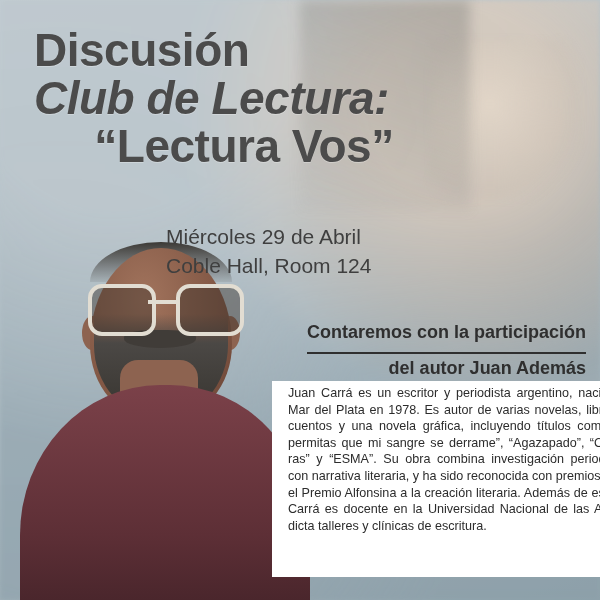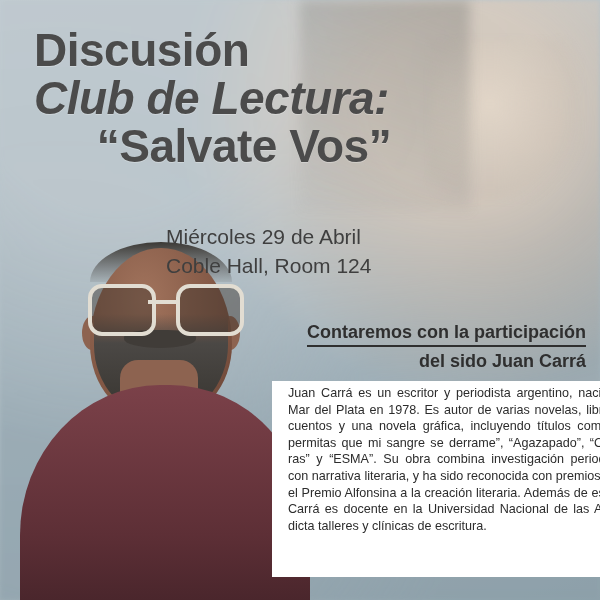--- a/index.html
+++ b/index.html
@@ -181,21 +181,21 @@
     width: 430px;
     text-align: right;
     color: #2f2f2f;
     font-weight: bold;
     font-size: 18px;
     line-height: 24px;
   }
   .participation .ln1 {
     display: inline-block;
     border-bottom: 2px solid #2f2f2f;
-    padding-bottom: 1px;
+    padding-bottom: 8px;
   }
   .participation .ln2 { display: block; margin-top: 2px; }
 
   
   .bio {
     position: absolute;
     left: 272px;
     top: 381px;
     width: 379px;
     height: 196px;
@@ -229,28 +229,28 @@
       <div class="bridge"></div>
       <div class="lens right"></div>
     </div>
     <div class="neck"></div>
     <div class="body"></div>
   </div>
 
   <div class="headline">
     <span class="l1">Discusión</span>
     <span class="l2">Club de Lectura:</span>
-    <span class="l3">“Salvate Vos”</span>
+    <span class="l3">“Lectura Vos”</span>
   </div>
 
   <div class="details">
     <div>Miércoles 29 de Abril</div>
     <div>Coble Hall, Room 124</div>
   </div>
 
   <div class="participation">
     <span class="ln1">Contaremos con la participación</span>
-    <span class="ln2">del sido Juan Carrá</span>
+    <span class="ln2">del autor Juan Además</span>
   </div>
 
   <div class="bio">Juan Carrá es un escritor y periodista argentino, nacido en Mar del Plata en 1978. Es autor de varias novelas, libros de cuentos y una novela gráfica, incluyendo títulos como “No permitas que mi sangre se derrame”, “Agazapado”, “Ojos al ras” y “ESMA”. Su obra combina investigación periodística con narrativa literaria, y ha sido reconocida con premios como el Premio Alfonsina a la creación literaria. Además de escribir, Carrá es docente en la Universidad Nacional de las Artes y dicta talleres y clínicas de escritura.</div>
 
 </div>
 
 </body></html>

